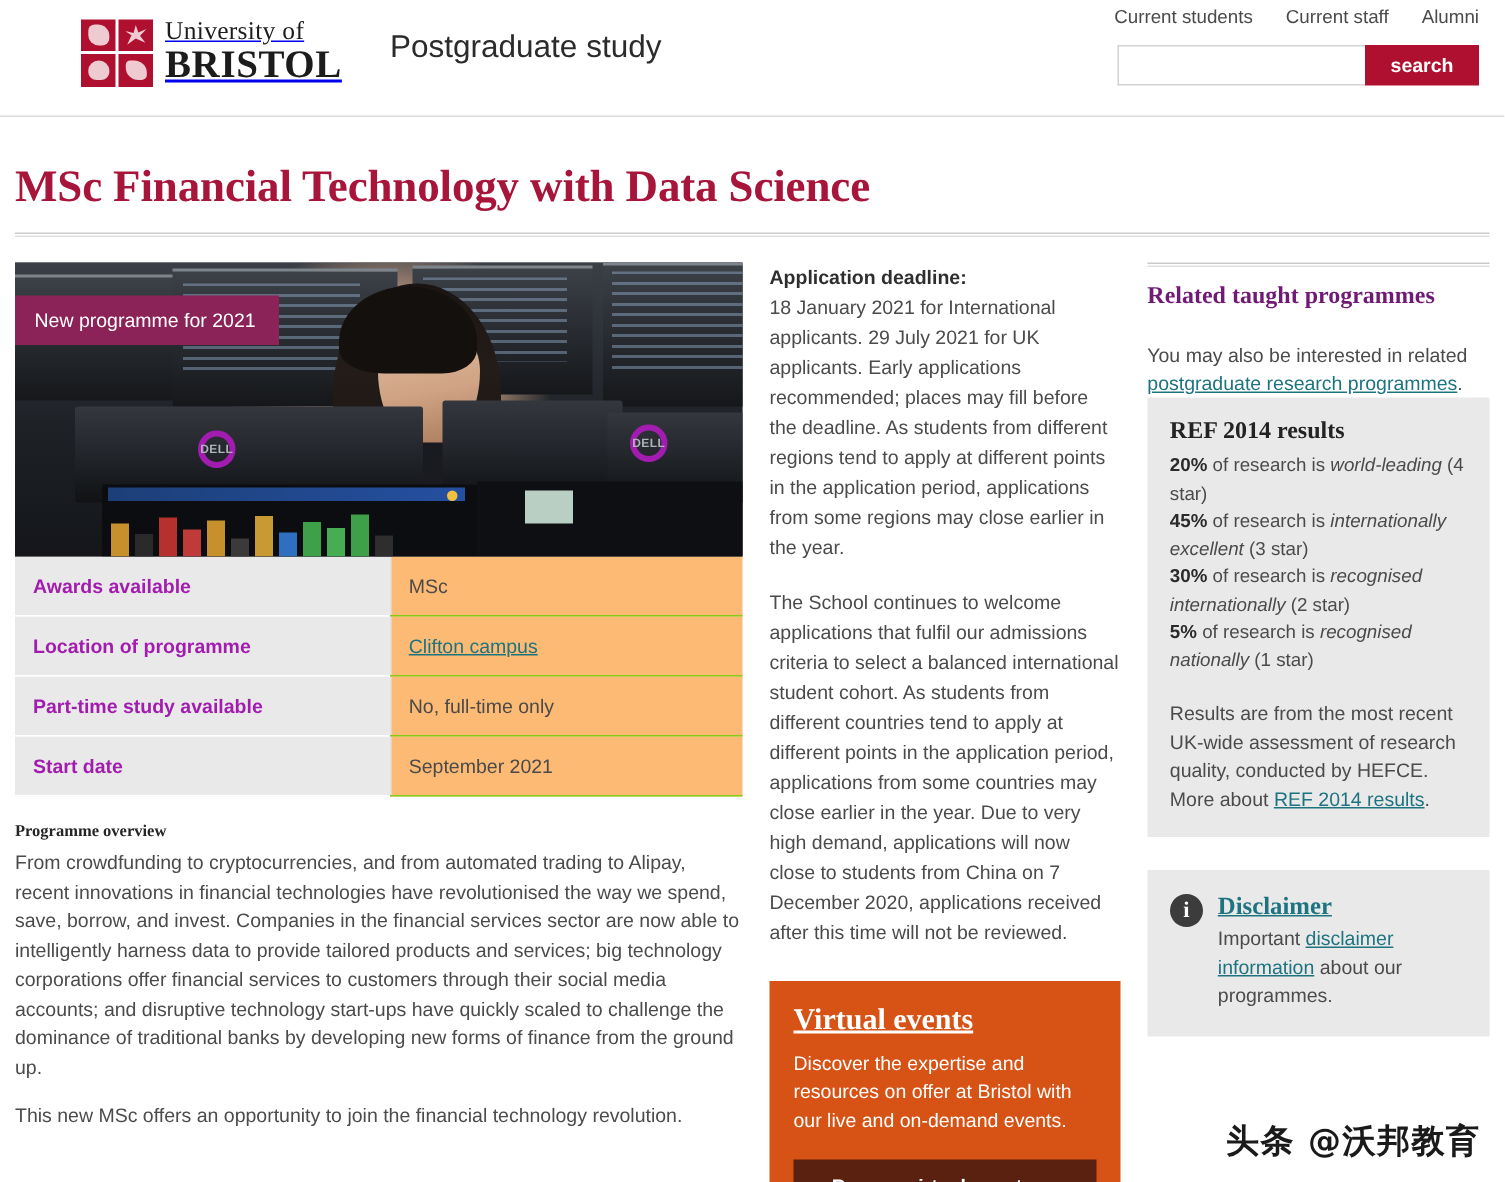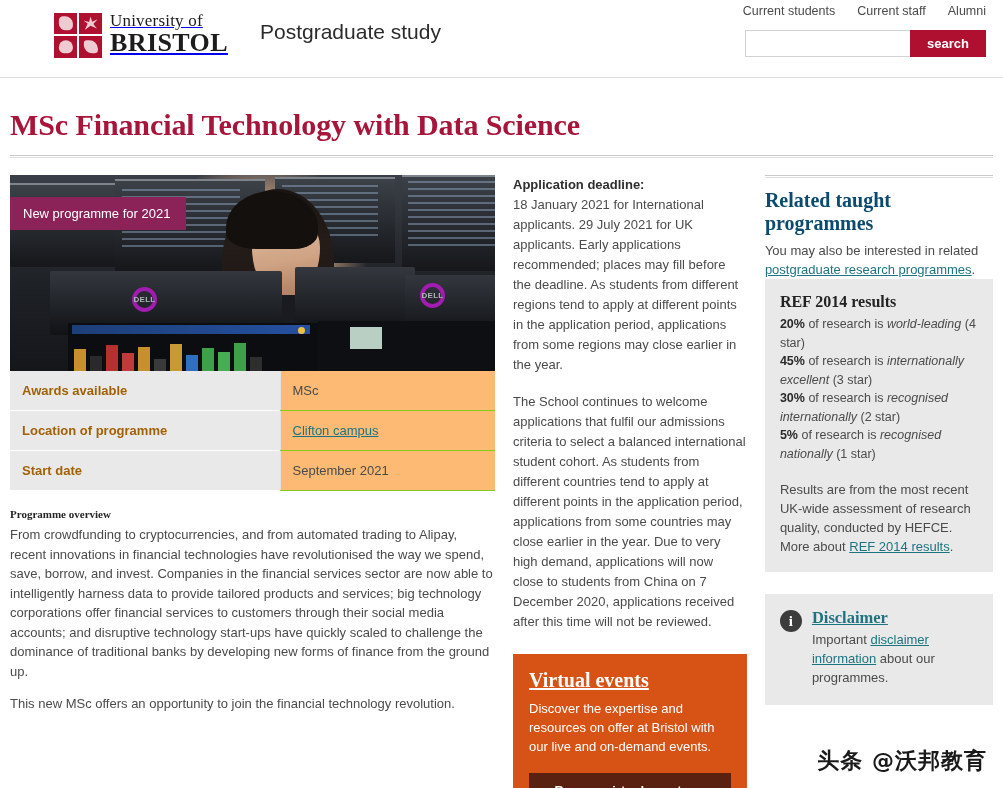--- a/index.html
+++ b/index.html
@@ -250,24 +250,24 @@
 
   
   .facts { width: 485px; border-collapse: collapse; margin-top: 0; }
   .facts tr { border-bottom: 1px solid #ffffff; }
   .facts td {
     font-size: 13px;
     padding: 12px 12px;
     vertical-align: middle;
   }
   .facts td.k {
-    width: 270px;
+    width: 250px;
     background: #e9e9e9;
     font-weight: 700;
-    color: #a16207;
+    color: #a21caf;
   }
   .facts td.v {
     background: #fdba74;
     color: #4a4a4a;
     border-left: 1px solid #e3e3e3;
     border-bottom: 1px solid #84cc16;
   }
   .facts a { color: #1d7480; text-decoration: underline; }
 
   
@@ -309,22 +309,22 @@
     font-size: 13px; font-weight: 700;
     padding: 10px 0;
     cursor: pointer;
     text-align: center;
   }
 
   
   .rule-double.sb { margin: 0 0 11px 0; }
   h3.sb-title {
     font-family: "Liberation Serif", serif;
-    font-size: 20px; font-weight: 700; color: #0c4a6e;
-    margin-bottom: 6px;
+    font-size: 16px; font-weight: 700; color: #701a75;
+    margin-bottom: 20px;
   }
   .sb-p { font-size: 13px; line-height: 19px; color: #4b4b4b; }
   .sb-p a, .ref a, .disc a { color: #1d7480; text-decoration: underline; }
 
   .ref {
     background: #e9e9e9;
     padding: 14px 15px 16px 15px;
   }
   .ref h4 {
     font-family: "Liberation Serif", serif;
@@ -457,20 +457,24 @@
         <td class="k">Awards available</td>
         <td class="v">MSc</td>
       </tr>
       <tr>
         <td class="k">Location of programme</td>
         <td class="v">
           <a href="#">Clifton campus</a>
         </td>
       </tr>
       <tr>
+        <td class="k">Part-time study available</td>
+        <td class="v">No, full-time only</td>
+      </tr>
+      <tr>
         <td class="k">Start date</td>
         <td class="v">September 2021</td>
       </tr>
     </tbody>
       </table>
 
     <h2 class="sec">Programme overview</h2>
     <p class="body">From crowdfunding to cryptocurrencies, and from automated trading to Alipay, recent innovations in financial technologies have revolutionised the way we spend, save, borrow, and invest. Companies in the financial services sector are now able to intelligently harness data to provide tailored products and services; big technology corporations offer financial services to customers through their social media accounts; and disruptive technology start-ups have quickly scaled to challenge the dominance of traditional banks by developing new forms of finance from the ground up.</p>
     <p class="body">This new MSc offers an opportunity to join the financial technology revolution.</p>
   </div>

